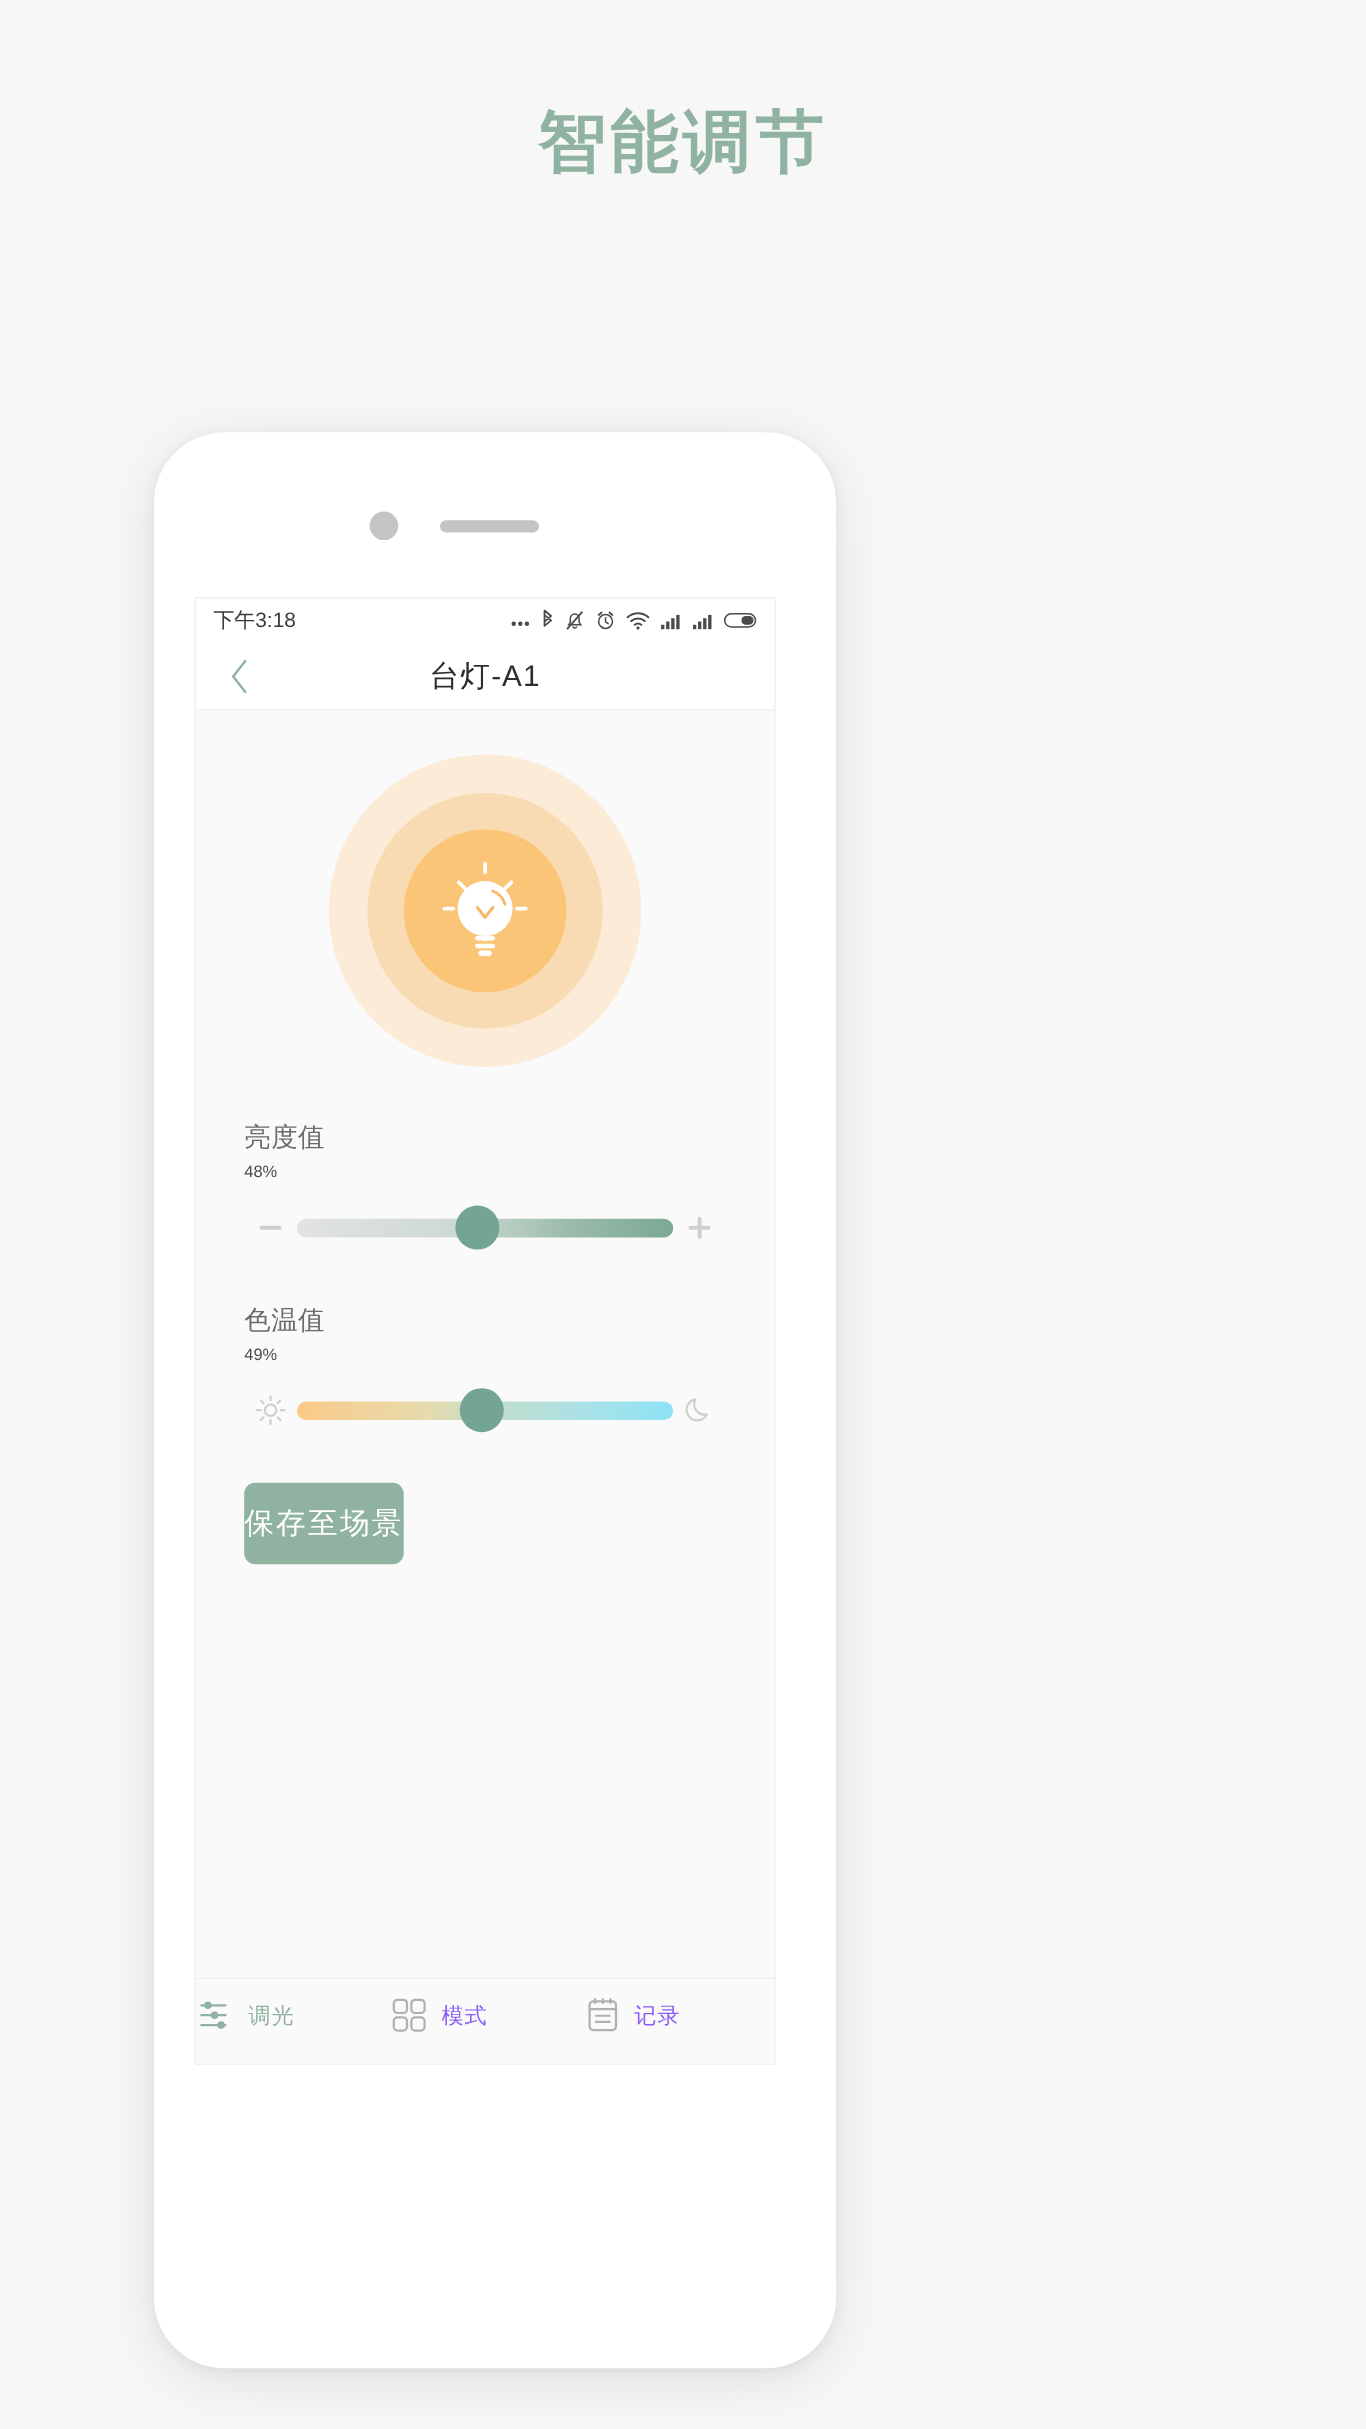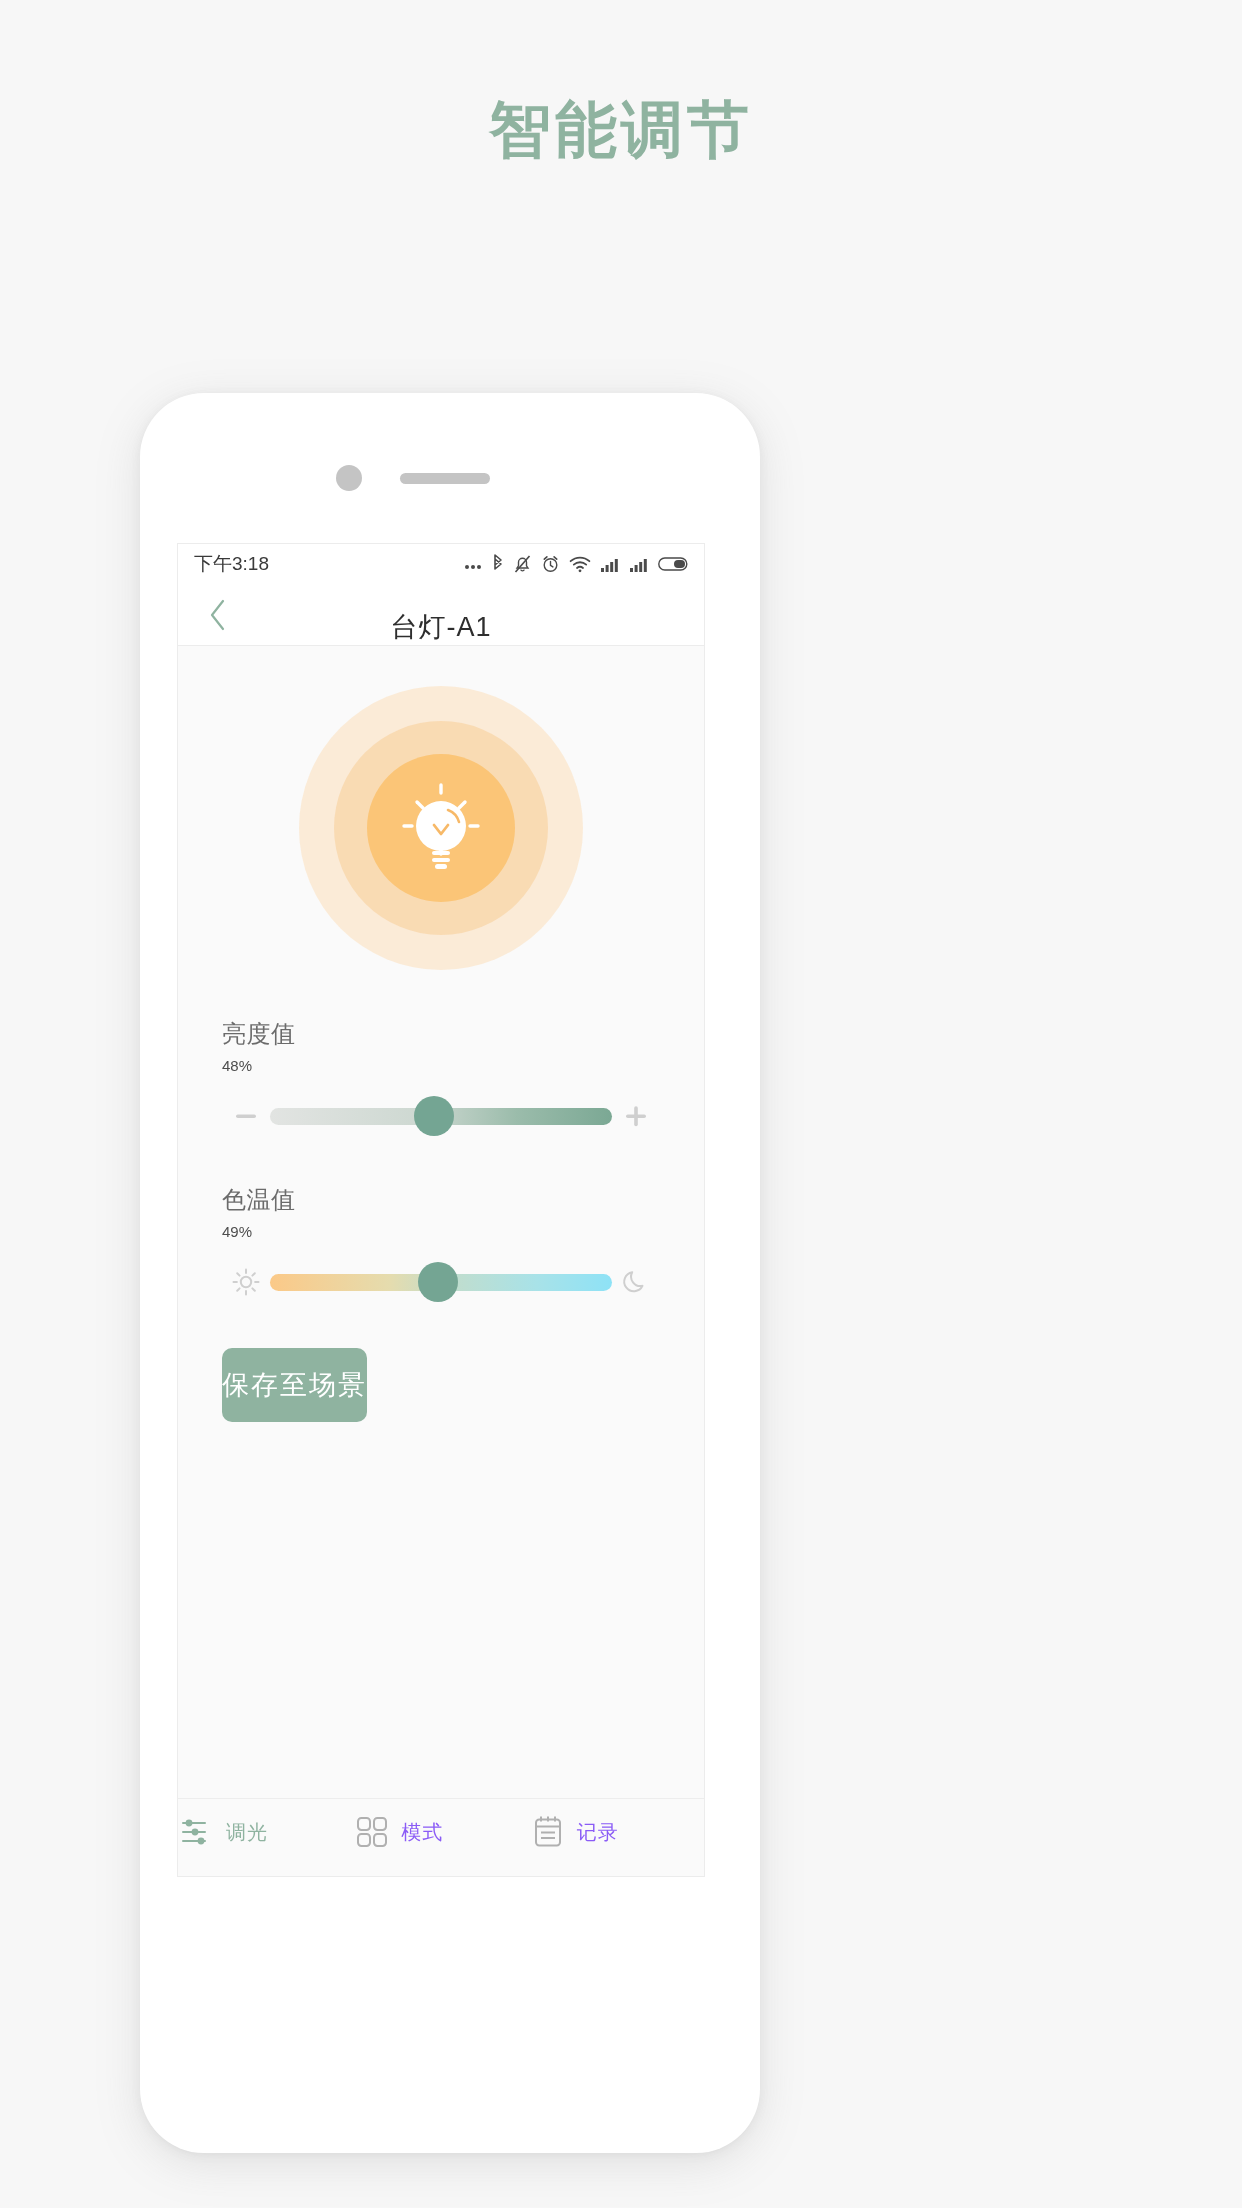--- a/index.html
+++ b/index.html
@@ -68,21 +68,21 @@
     font-size:19px; color:#3a3a3a;
   }
   .status-time { flex:0 0 auto; }
   .status-icons { margin-left:auto; display:flex; align-items:center; gap:9px; }
   .status-icons svg { display:block; }
 
   
   .navbar {
     height:62px; background:#ffffff;
     border-bottom:1px solid #ececec;
-    display:flex; align-items:flex-end;
+    display:flex; align-items:center;
     position:relative;
   }
   .nav-back {
     position:absolute; left:14px; top:0; bottom:0;
     width:52px; display:flex; align-items:center; justify-content:center;
   }
   .nav-title {
     width:100%; text-align:center;
     font-size:27px; color:#2e2e2e; letter-spacing:1px;
   }

